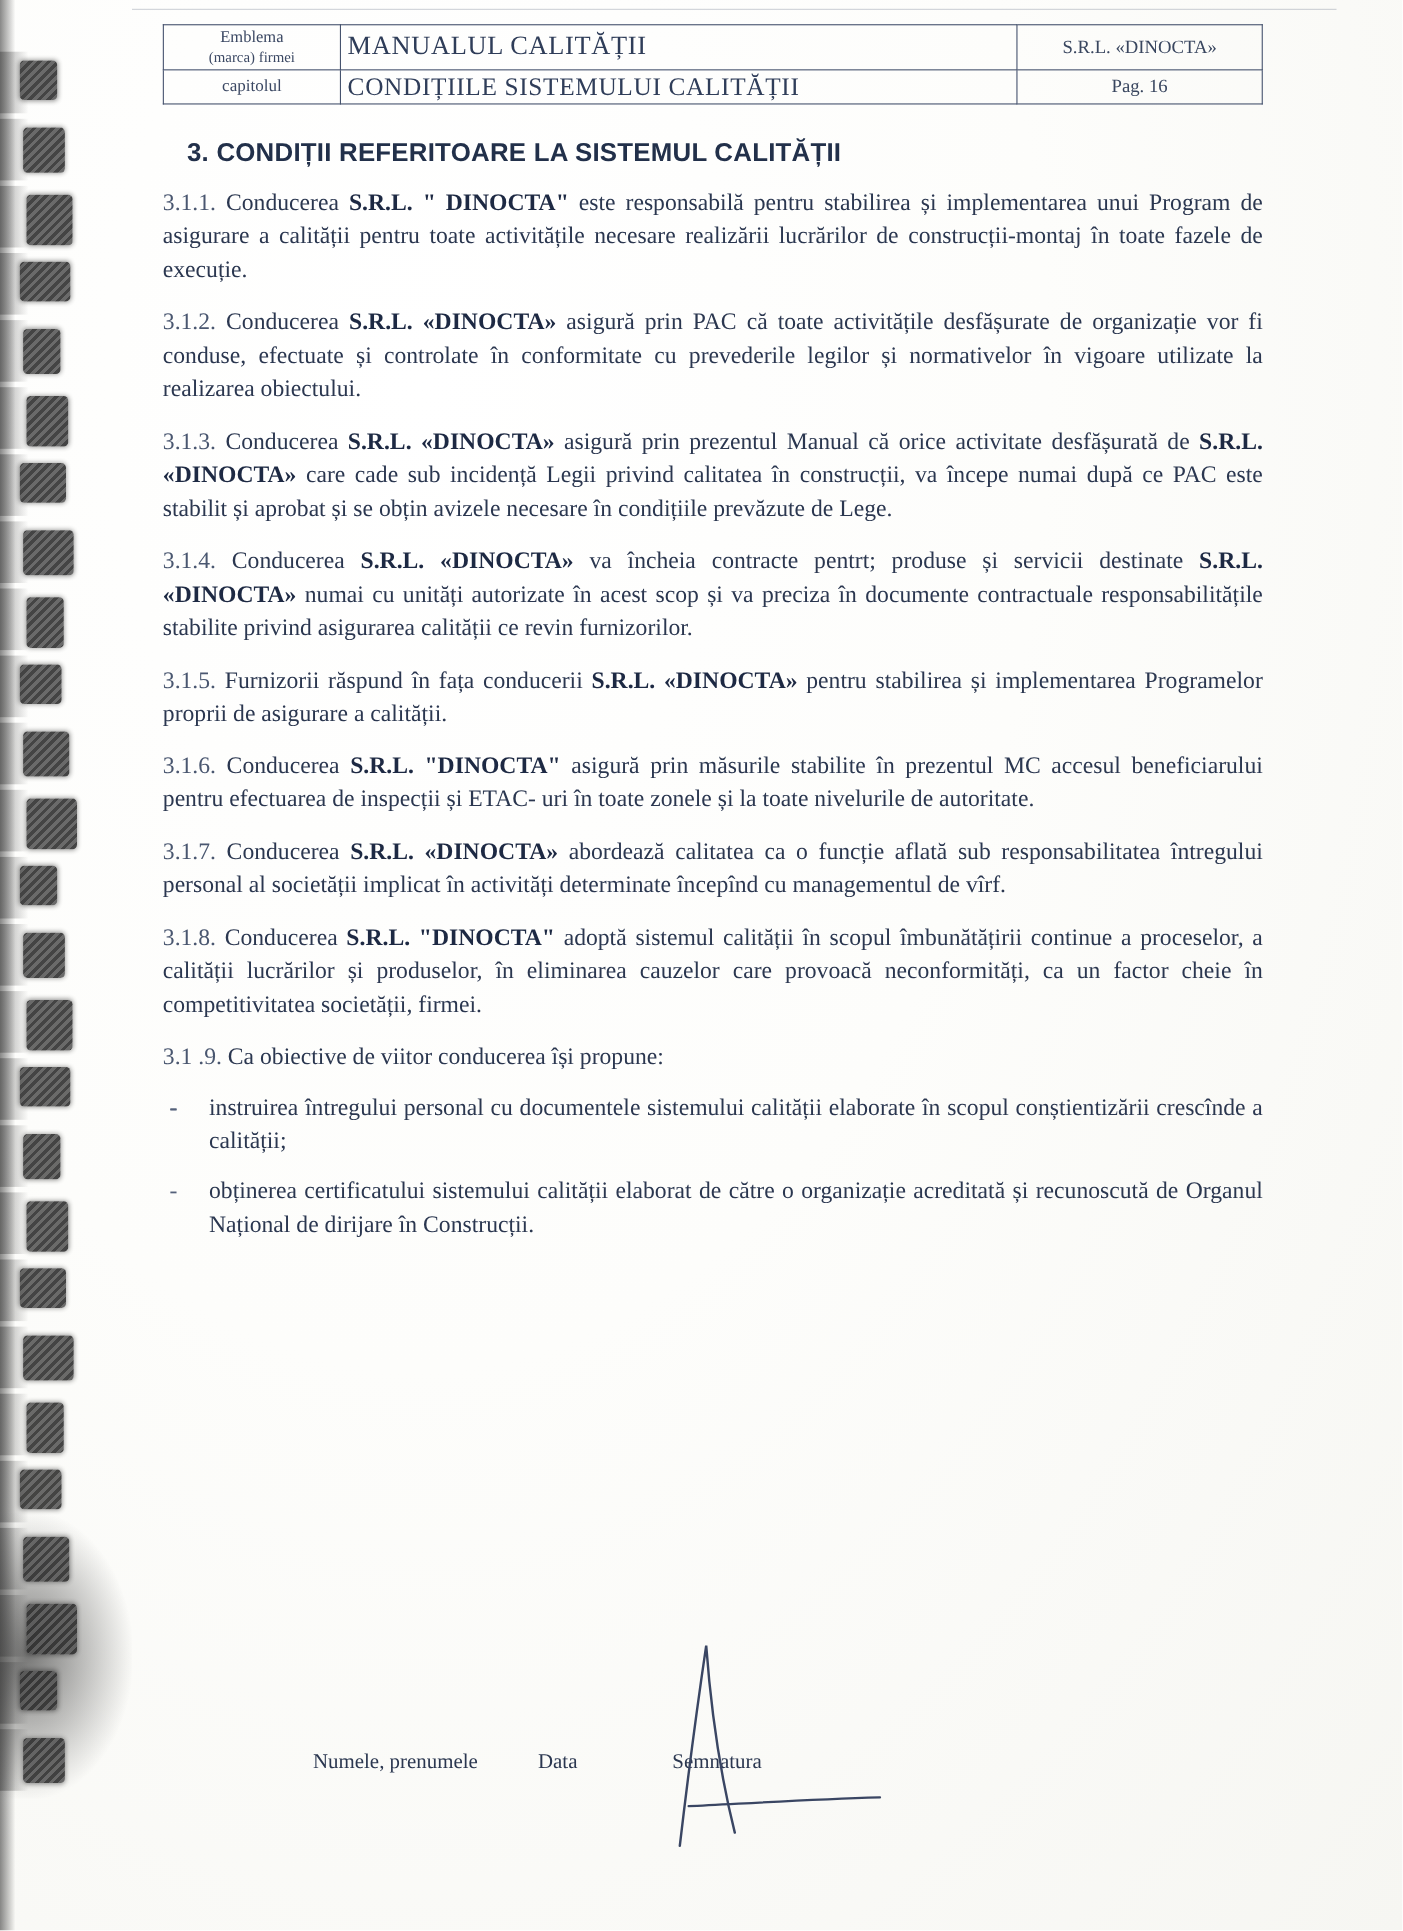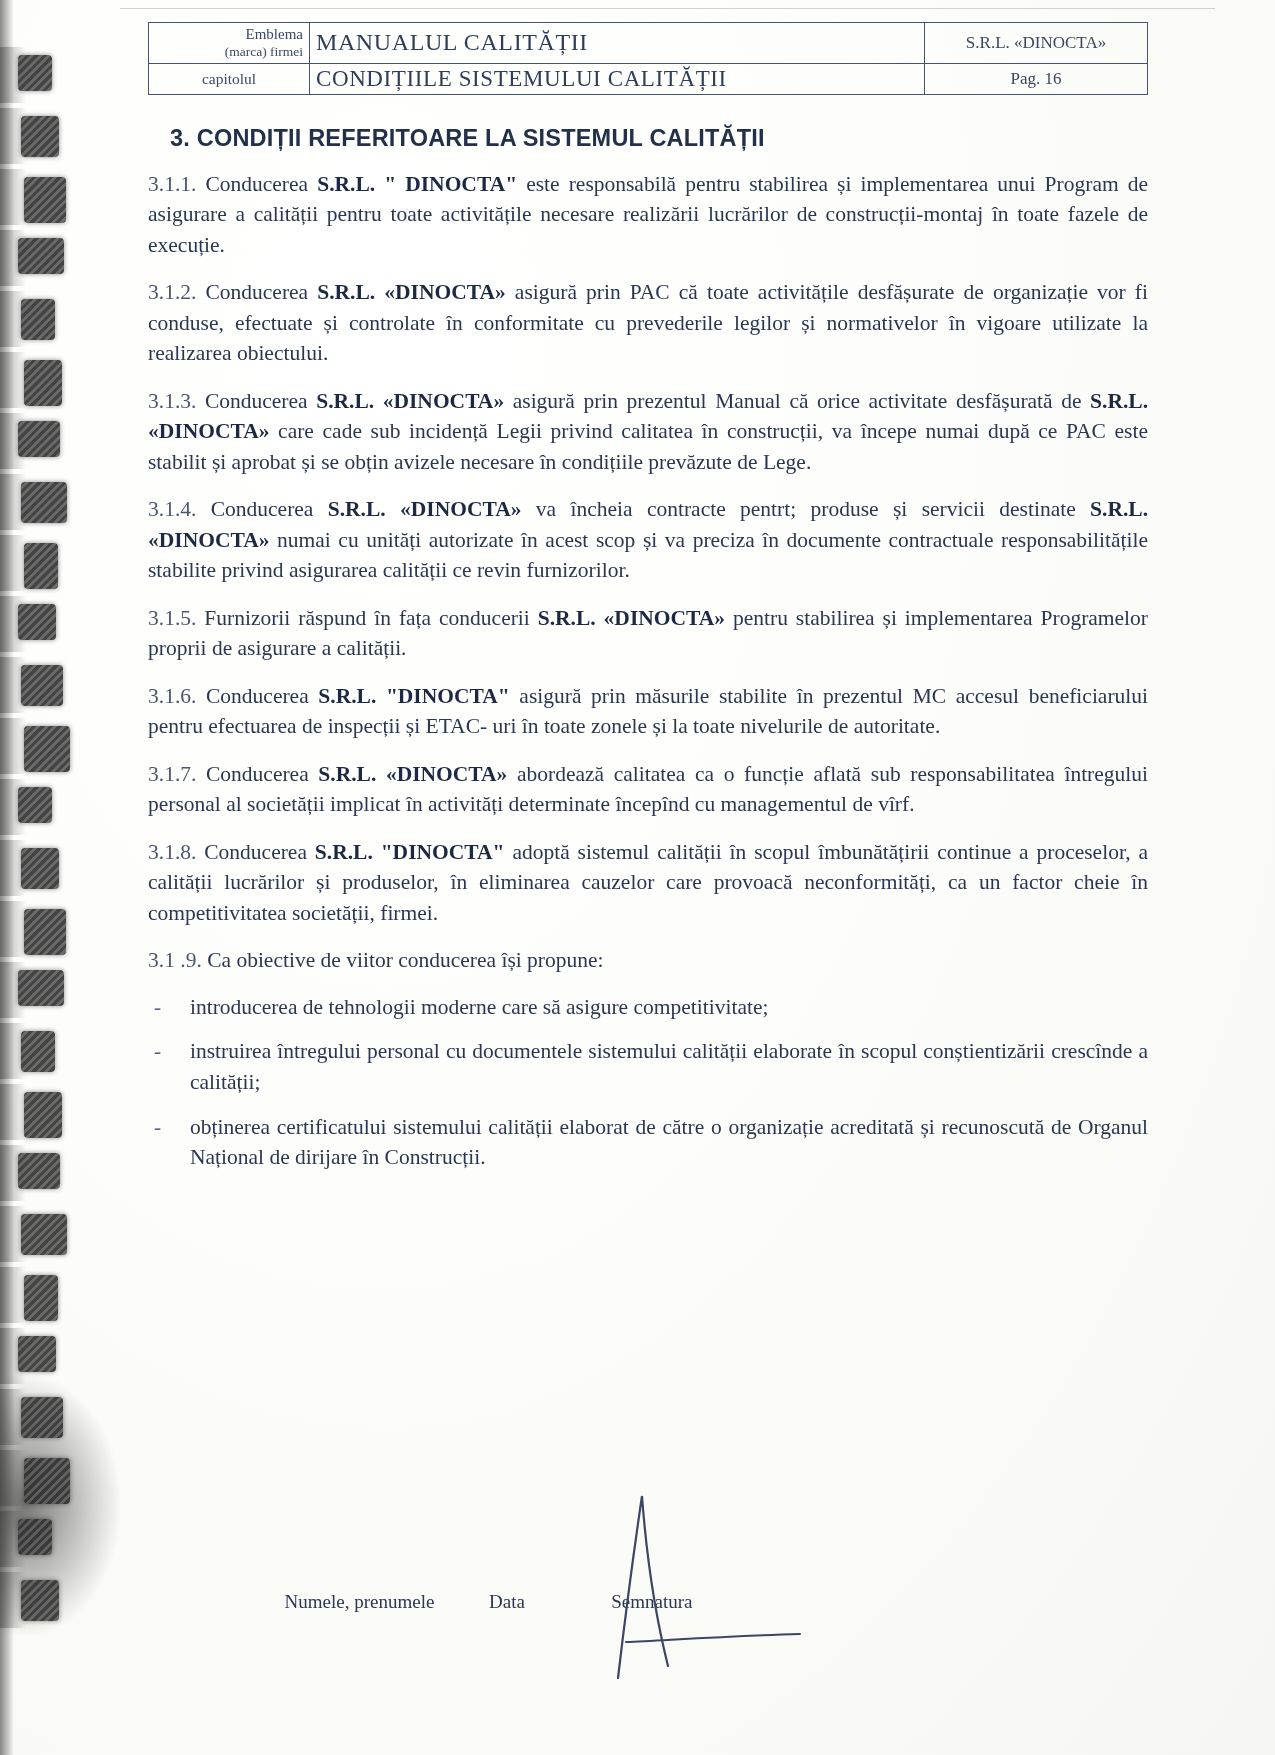--- a/index.html
+++ b/index.html
@@ -81,21 +81,21 @@
     border-collapse: collapse;
     color: #2c3a55;
   }
   table.header td {
     border: 1px solid #46536e;
     padding: 2px 6px;
     vertical-align: middle;
   }
   .hdr-left {
     width: 148px;
-    text-align: right;
+    text-align: center;
     font-size: 15px;
     line-height: 1.25;
     color: #3b4863;
   }
   .hdr-left .small { font-size: 13.5px; }
   .hdr-mid {
     text-align: left;
     font-size: 24px;
     letter-spacing: .6px;
     color: #2f3d59;
@@ -301,21 +301,20 @@
     <p class="para"><span class="mid">3.1.4.</span> Conducerea <b>S.R.L. «DINOCTA»</b> va încheia contracte pentrt; produse și servicii destinate <b>S.R.L. «DINOCTA»</b> numai cu unități autorizate în acest scop și va preciza în documente contractuale responsabilitățile stabilite privind asigurarea calității ce revin furnizorilor.</p>
     <p class="para"><span class="mid">3.1.5.</span> Furnizorii răspund în fața conducerii <b>S.R.L. «DINOCTA»</b> pentru stabilirea și implementarea Programelor proprii de asigurare a calității.</p>
     <p class="para"><span class="mid">3.1.6.</span> Conducerea <b>S.R.L. "DINOCTA"</b> asigură prin măsurile stabilite în prezentul MC accesul beneficiarului pentru efectuarea de inspecții și ETAC- uri în toate zonele și la toate nivelurile de autoritate.</p>
     <p class="para"><span class="mid">3.1.7.</span> Conducerea <b>S.R.L. «DINOCTA»</b> abordează calitatea ca o funcție aflată sub responsabilitatea întregului personal al societății implicat în activități determinate începînd cu managementul de vîrf.</p>
     <p class="para"><span class="mid">3.1.8.</span> Conducerea <b>S.R.L. "DINOCTA"</b> adoptă sistemul calității în scopul îmbunătățirii continue a proceselor, a calității lucrărilor și produselor, în eliminarea cauzelor care provoacă neconformități, ca un factor cheie în competitivitatea societății, firmei.</p>
     <p class="para"><span class="mid">3.1 .9.</span> Ca obiective de viitor conducerea își propune:</p>
 
     <ul class="bullets">
       <li>
         <span class="dash">-</span>
-        <span>introducerea de tehnologii moderne care să asigure competitivitate;</span>
       </li>
       <li>
         <span class="dash">-</span>
         <span>instruirea întregului personal cu documentele sistemului calității elaborate în scopul conștientizării crescînde a calității;</span>
       </li>
       <li>
         <span class="dash">-</span>
         <span>obținerea certificatului sistemului calității elaborat de către o organizație acreditată și recunoscută de Organul Național de dirijare în Construcții.</span>
       </li>
     </ul>

